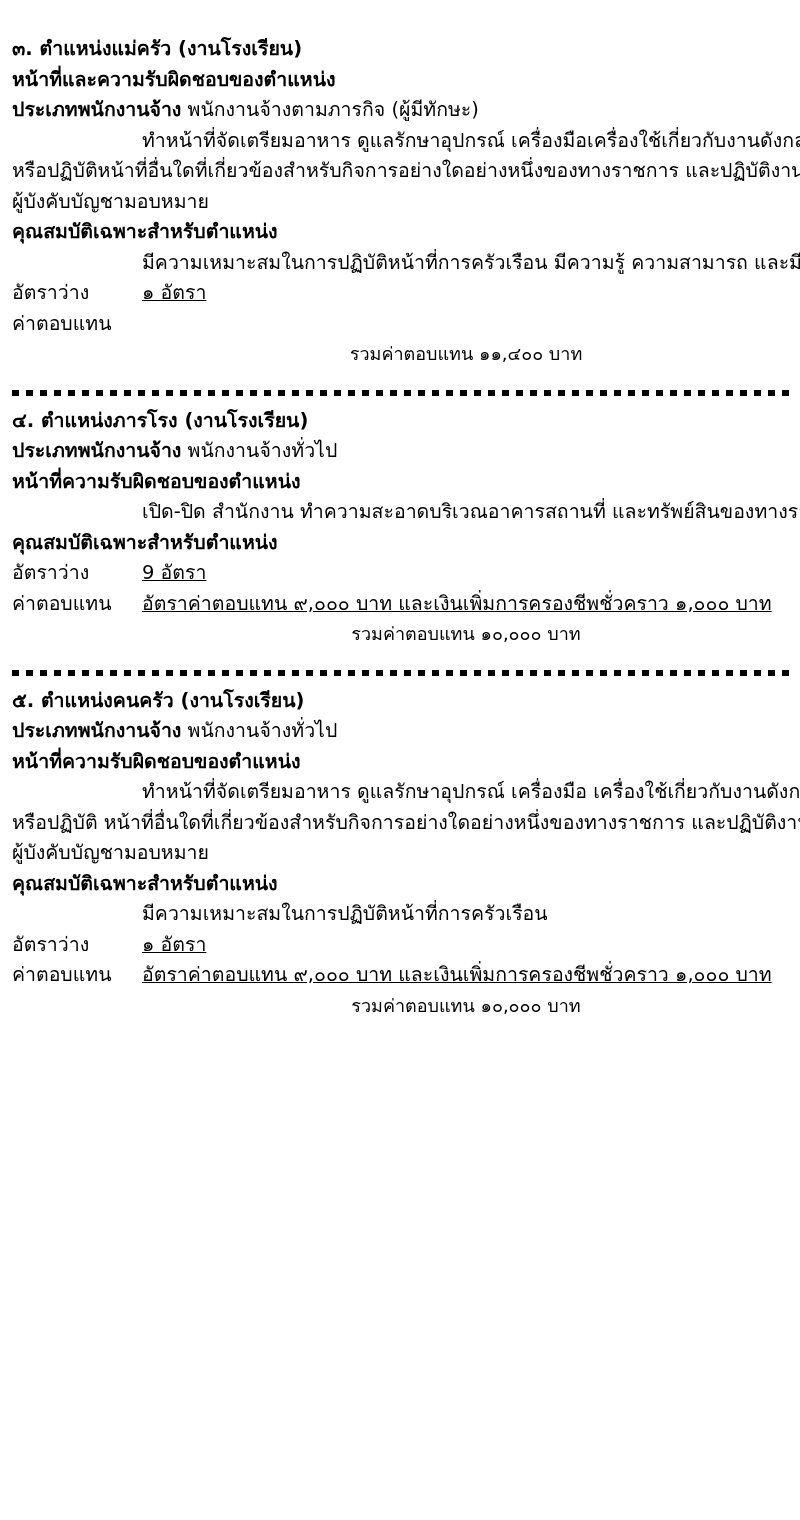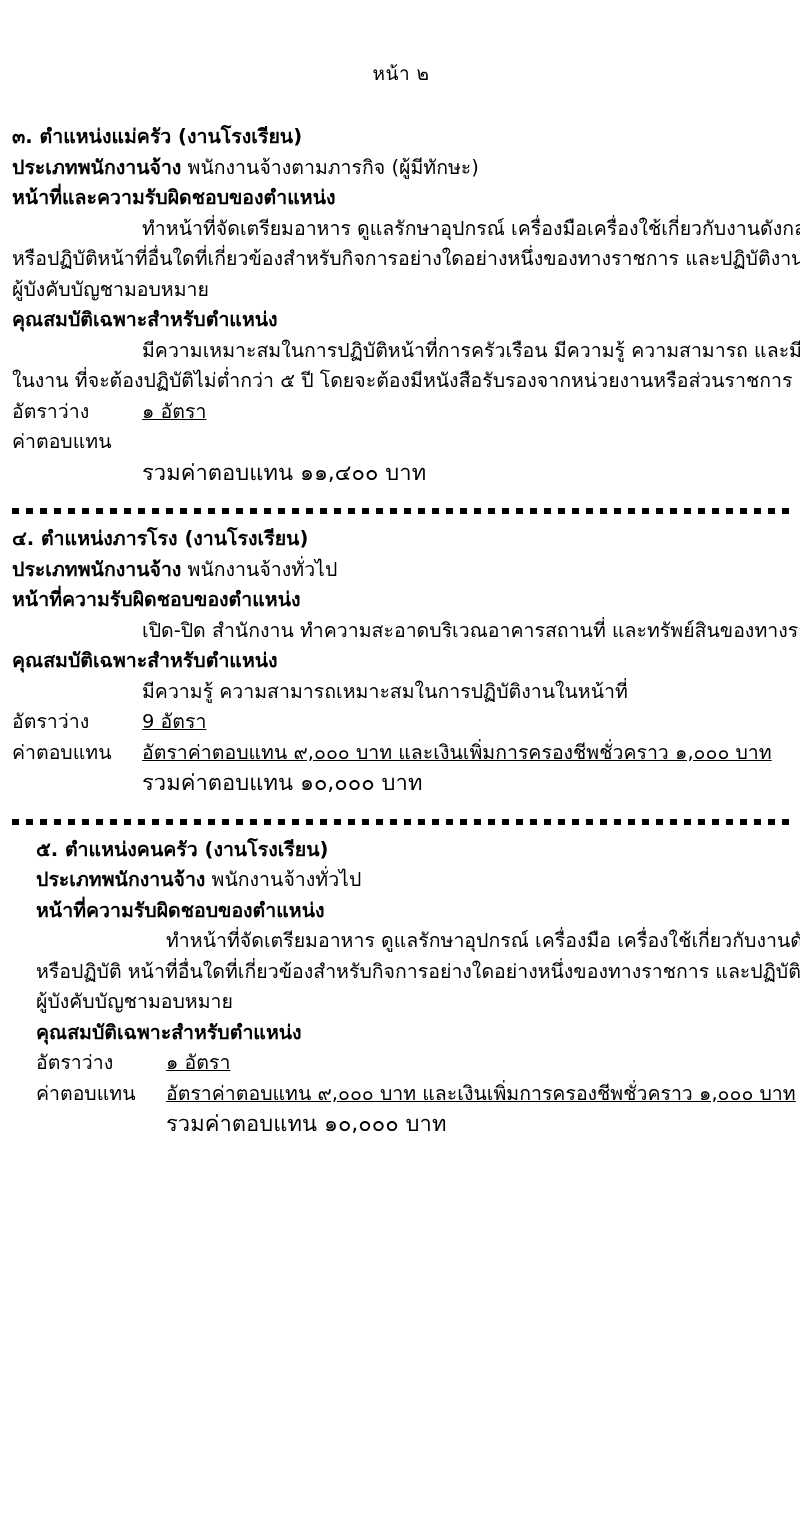--- a/index.html
+++ b/index.html
@@ -57,24 +57,25 @@
     width: 130px;
     flex: 0 0 130px;
     font-weight: normal;
   }
   .kv .v {
     flex: 1 1 auto;
     white-space: nowrap;
     text-decoration: underline;
   }
   .kv-cont {
-    font-size: 22px;
+    font-size: 18px;
     line-height: 30.5px;
     padding-left: 130px;
     white-space: nowrap;
+    text-align: center;
   }
   .divider {
     margin: 20px 0 10px 0;
     height: 6px;
     background-image: repeating-linear-gradient(
       to right,
       #000 0px, #000 7px,
       transparent 7px, transparent 14px
     );
   }
@@ -82,38 +83,36 @@
     font-size: 19.5px;
     line-height: 30.5px;
     white-space: nowrap;
   }
 </style>
 </head>
 <body>
 
 <div class="page">
 
-  <div class="page-number">หน้า ๒</div>
 
   <div class="section section-first">
     <div class="line bold">๓. ตำแหน่งแม่ครัว (งานโรงเรียน)</div>
+    <div class="line bold">หน้าที่และความรับผิดชอบของตำแหน่ง</div>
     <div class="line">
       <span class="bold">ประเภทพนักงานจ้าง</span>
       <span>พนักงานจ้างตามภารกิจ (ผู้มีทักษะ)</span>
     </div>
-    <div class="line bold">หน้าที่และความรับผิดชอบของตำแหน่ง</div>
     <div class="para-block">
       <div class="sub-line"><span style="display:inline-block;width:130px;"></span><span>ทำหน้าที่จัดเตรียมอาหาร ดูแลรักษาอุปกรณ์ เครื่องมือเครื่องใช้เกี่ยวกับงานดังกล่าว</span></div>
       <div class="sub-line">หรือปฏิบัติหน้าที่อื่นใดที่เกี่ยวข้องสำหรับกิจการอย่างใดอย่างหนึ่งของทางราชการ  และปฏิบัติงานตามที่</div>
       <div class="sub-line">ผู้บังคับบัญชามอบหมาย</div>
     </div>
     <div class="line bold">คุณสมบัติเฉพาะสำหรับตำแหน่ง</div>
     <div class="para-block">
       <div class="sub-line"><span style="display:inline-block;width:130px;"></span><span>มีความเหมาะสมในการปฏิบัติหน้าที่การครัวเรือน มีความรู้ ความสามารถ และมีทักษะ</span></div>
-      <div class="sub-line">ในงาน ที่จะต้องปฏิบัติไม่ต่ำกว่า ๕ ปี โดยจะต้องมีหนังสือรับรองจากหน่วยงานหรือส่วนราชการ</div>
     </div>
     <div class="kv">
       <div class="k">อัตราว่าง</div>
       <div class="v">๑ อัตรา</div>
     </div>
     <div class="kv">
       <div class="k">ค่าตอบแทน</div>
     </div>
     <div class="kv-cont">รวมค่าตอบแทน ๑๑,๔๐๐ บาท</div>
   </div>
@@ -124,49 +123,49 @@
     <div class="line bold">๔. ตำแหน่งภารโรง (งานโรงเรียน)</div>
     <div class="line">
       <span class="bold">ประเภทพนักงานจ้าง</span>
       <span>พนักงานจ้างทั่วไป</span>
     </div>
     <div class="line bold">หน้าที่ความรับผิดชอบของตำแหน่ง</div>
     <div class="para-block">
       <div class="sub-line"><span style="display:inline-block;width:130px;"></span><span>เปิด-ปิด สำนักงาน ทำความสะอาดบริเวณอาคารสถานที่ และทรัพย์สินของทางราชการ</span></div>
     </div>
     <div class="line bold">คุณสมบัติเฉพาะสำหรับตำแหน่ง</div>
-    <div class="para-block">
-      <div class="sub-line"><span style="display:inline-block;width:130px;"></span><span>มีความรู้ ความสามารถเหมาะสมในการปฏิบัติงานในหน้าที่</span></div>
-    </div>
     <div class="kv">
       <div class="k">อัตราว่าง</div>
       <div class="v">9 อัตรา</div>
     </div>
     <div class="kv">
       <div class="k">ค่าตอบแทน</div>
       <div class="v">อัตราค่าตอบแทน  ๙,๐๐๐  บาท และเงินเพิ่มการครองชีพชั่วคราว ๑,๐๐๐ บาท</div>
     </div>
     <div class="kv-cont">รวมค่าตอบแทน ๑๐,๐๐๐ บาท</div>
   </div>
 
   <div class="divider"></div>
 
-  <div class="section" style="margin-top:0;margin-left:24px;">
+  <div class="section" style="margin-top:0;">
     <div class="line bold">๕. ตำแหน่งคนครัว (งานโรงเรียน)</div>
     <div class="line">
       <span class="bold">ประเภทพนักงานจ้าง</span>
       <span>พนักงานจ้างทั่วไป</span>
     </div>
     <div class="line bold">หน้าที่ความรับผิดชอบของตำแหน่ง</div>
     <div class="para-block">
       <div class="sub-line"><span style="display:inline-block;width:130px;"></span><span>ทำหน้าที่จัดเตรียมอาหาร ดูแลรักษาอุปกรณ์ เครื่องมือ เครื่องใช้เกี่ยวกับงานดังกล่าว</span></div>
       <div class="sub-line">หรือปฏิบัติ หน้าที่อื่นใดที่เกี่ยวข้องสำหรับกิจการอย่างใดอย่างหนึ่งของทางราชการ และปฏิบัติงานตามที่</div>
       <div class="sub-line">ผู้บังคับบัญชามอบหมาย</div>
     </div>
     <div class="line bold">คุณสมบัติเฉพาะสำหรับตำแหน่ง</div>
+    <div class="para-block">
+      <div class="sub-line"><span style="display:inline-block;width:130px;"></span><span>มีความเหมาะสมในการปฏิบัติหน้าที่การครัวเรือน</span></div>
+    </div>
     <div class="kv">
       <div class="k">อัตราว่าง</div>
       <div class="v">๑ อัตรา</div>
     </div>
     <div class="kv">
       <div class="k">ค่าตอบแทน</div>
       <div class="v">อัตราค่าตอบแทน  ๙,๐๐๐  บาท และเงินเพิ่มการครองชีพชั่วคราว ๑,๐๐๐ บาท</div>
     </div>
     <div class="kv-cont">รวมค่าตอบแทน ๑๐,๐๐๐ บาท</div>
   </div>

